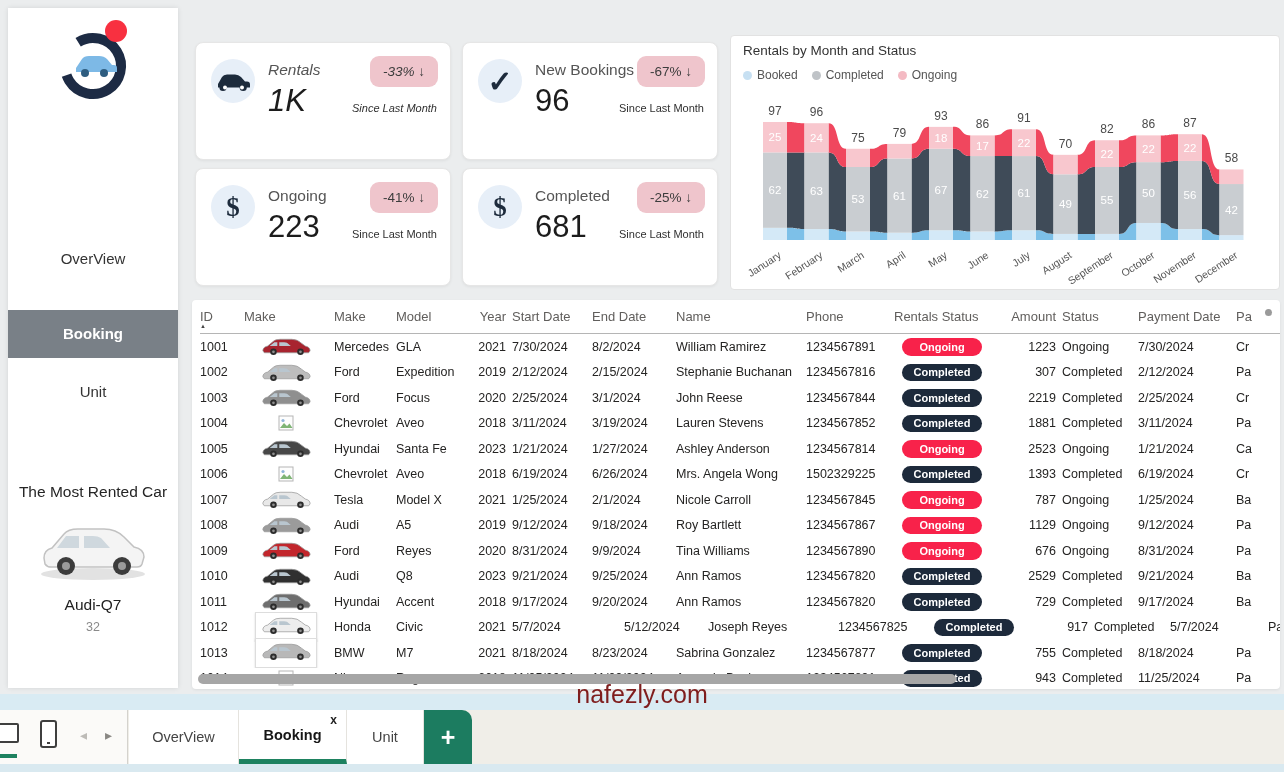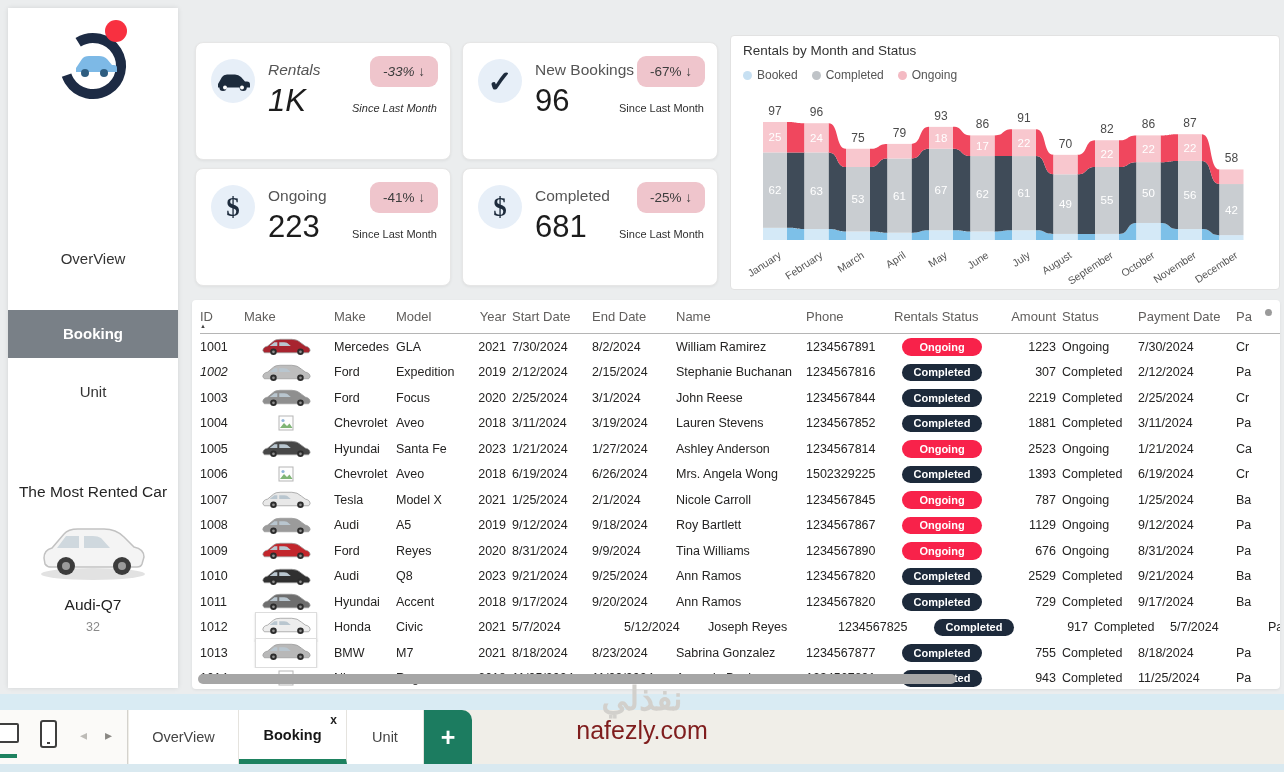--- a/index.html
+++ b/index.html
@@ -363,21 +363,21 @@
           <div class="cell" style="width: 84px;">8/2/2024</div>
           <div class="cell" style="width: 130px;">William Ramirez</div>
           <div class="cell" style="width: 88px;">1234567891</div>
           <div class="cell" style="width: 112px;"><span class="badge" style="background:#f8224a">Ongoing</span></div>
           <div class="cell right" style="width: 56px;">1223</div>
           <div class="cell" style="width: 76px;">Ongoing</div>
           <div class="cell" style="width: 98px;">7/30/2024</div>
           <div class="cell" style="width: 44px;">Cr</div>
         </div>
         <div class="grid-row">
-          <div class="cell" style="width: 44px; font-style: italic;">1002</div>
+          <div class="cell" style="width: 44px;">1002</div>
           <div class="cell" style="width: 90px;">
             <div class="img-cell">
               <svg width="54" height="21" viewBox="0 0 56 21">
                 <path d="M4 15 q0 -4 5 -5 l6 -5 q2 -2 7 -2 h12 q6 0 10 4 l4 3 q5 1 5 5 l-1.5 2 h-46 z" fill="#bdbdbd" stroke="#9b9b9b" stroke-width="0.8"></path>
                 <path d="M16 6 l-5 4 h8 v-4 z M21 6 v4 h12 l-4 -3.4 q-1 -0.6 -3 -0.6 z" fill="#b9c6cf"></path>
                 <circle cx="15" cy="16" r="3.4" fill="#2c2c2c"></circle>
                 <circle cx="15" cy="16" r="1.4" fill="#8e8e8e"></circle>
                 <circle cx="43" cy="16" r="3.4" fill="#2c2c2c"></circle>
                 <circle cx="43" cy="16" r="1.4" fill="#8e8e8e"></circle>
               </svg>
@@ -713,21 +713,20 @@
         </div>
       </div>
   </div>
   <div class="hscroll"></div>
   <div class="header-dot"></div>
 </div>
 
 <div class="teal-strip"></div>
 
 <div class="watermark">
-  <div class="wm1">نفذلي</div>
   <div class="wm2">nafezly.com</div>
 </div>
 
 <div class="tabbar">
   <div class="view-icons">
     <div class="monitor-icon"></div>
     <div class="monitor-underline"></div>
     <div class="phone-icon"></div>
     <div class="navarrow" style="left:80px;color:#bdbbb7;">◂</div>
     <div class="navarrow" style="left:105px;color:#898783;">▸</div>

